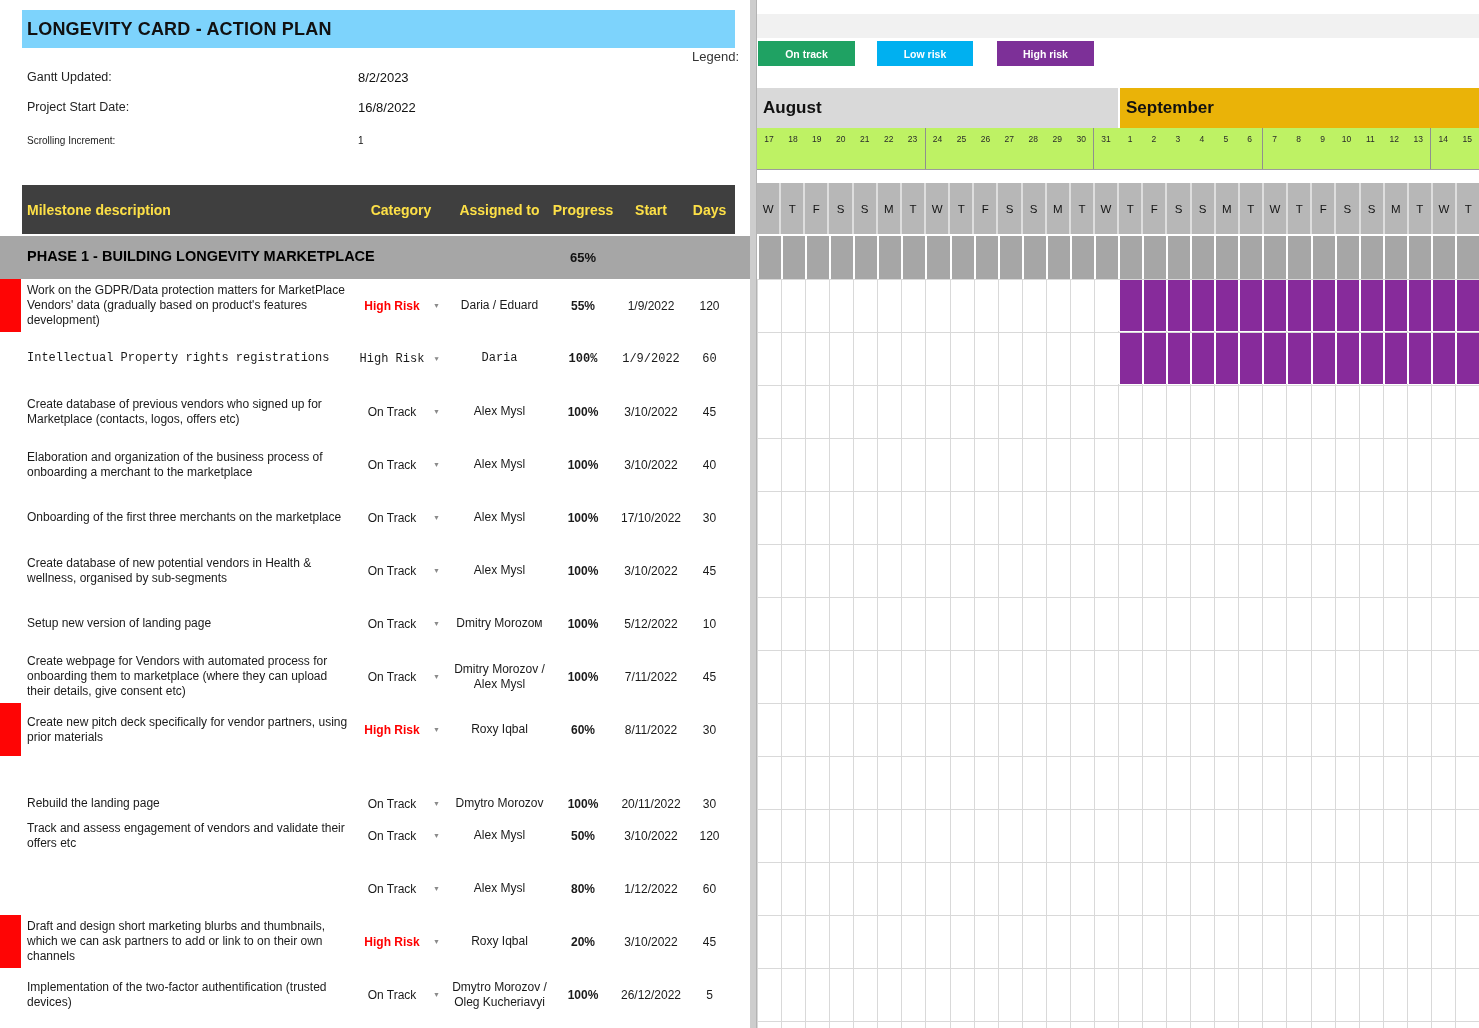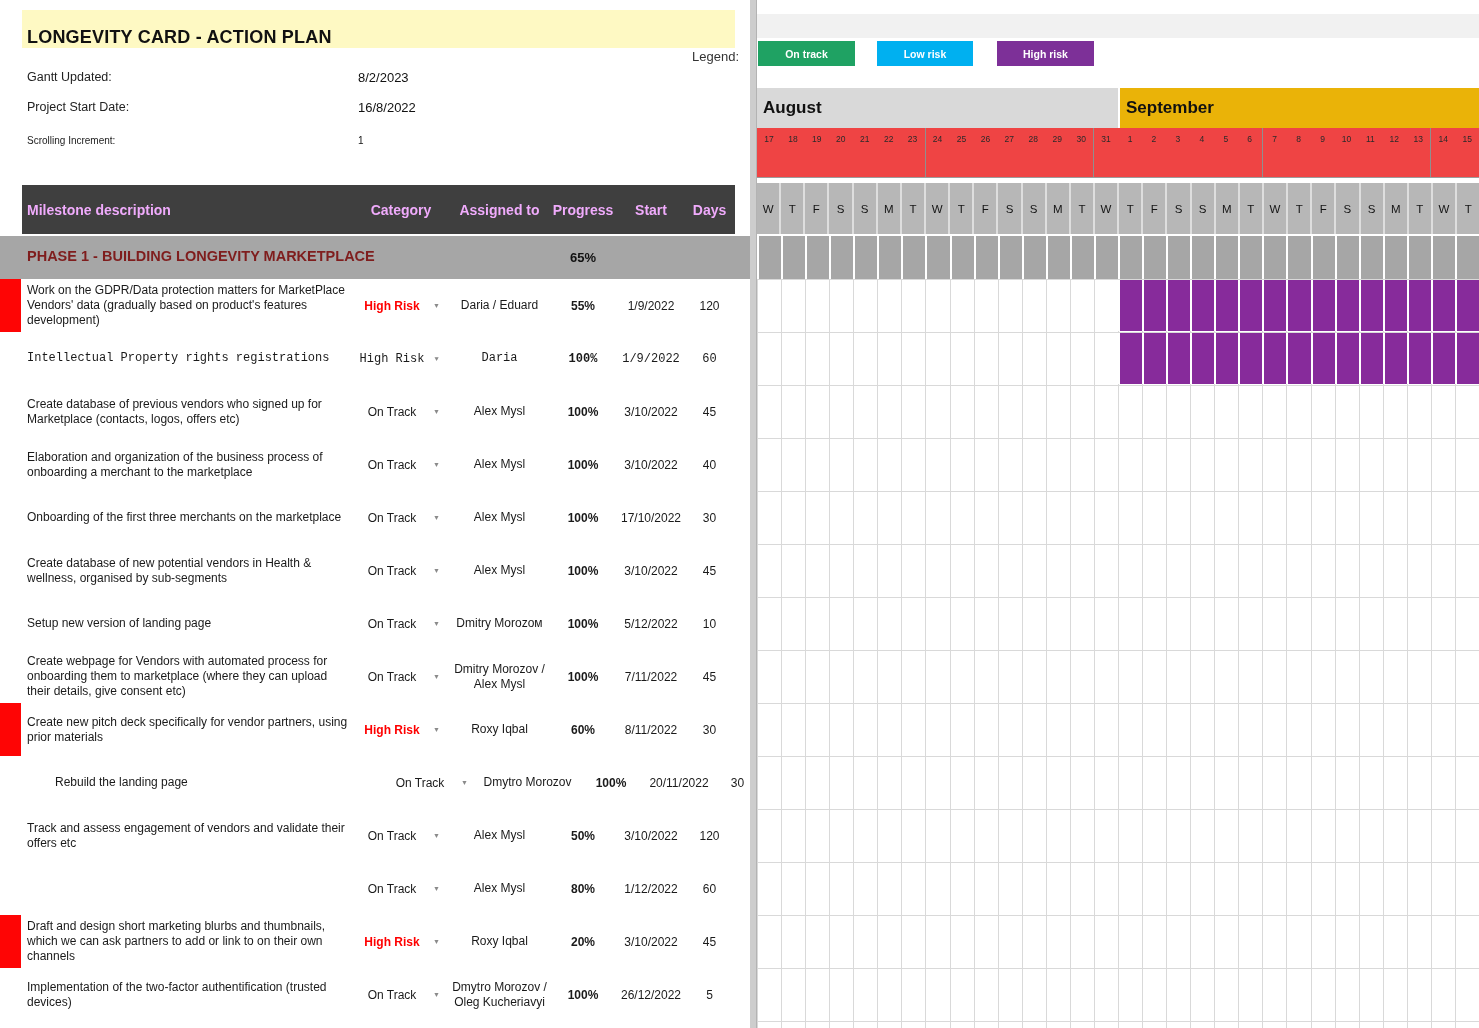--- a/index.html
+++ b/index.html
@@ -1,47 +1,47 @@
 <!DOCTYPE html>
 <html><head>
 <meta charset="utf-8">
 <style>
   html,body{margin:0;padding:0;background:#ffffff;}
   .screen{position:relative;width:1479px;height:1028px;background:#fff;overflow:hidden;
           font-family:"Liberation Sans",sans-serif;color:#1a1a1a;}
   .abs{position:absolute;}
 
   
-  .title-bar{left:22px;top:10px;width:713px;height:38px;background:#fef9c3;display:flex;align-items:flex-end;}
+  .title-bar{left:22px;top:10px;width:713px;height:38px;background:#7dd3fc;display:flex;align-items:center;}
   .title-text{padding-left:5px;font-size:18px;font-weight:bold;color:#111;letter-spacing:.2px;}
   .meta-label{left:27px;font-size:12.5px;color:#222;}
   .meta-value{left:358px;font-size:13px;color:#111;}
   .small{font-size:10px;}
   .legend-label{left:692px;top:49px;width:36px;font-size:13px;text-align:right;color:#333;}
 
   .lg-btn{top:41px;height:25px;color:#fff;font-weight:bold;font-size:10.5px;
           display:flex;align-items:center;justify-content:center;cursor:pointer;}
   .btn-green{left:758px;width:97px;background:#1fa263;}
   .btn-blue{left:877px;width:96px;background:#00b0f0;}
   .btn-purple{left:997px;width:97px;background:#7d3098;}
 
   
-  .tbl-header{left:22px;top:185px;width:713px;height:49px;background:#3f3f3f;color:#f0abfc;
+  .tbl-header{left:22px;top:185px;width:713px;height:49px;background:#3f3f3f;color:#fde047;
               font-weight:bold;font-size:14px;}
   .hcell{position:absolute;top:0;height:49px;display:flex;align-items:center;justify-content:center;text-align:center;}
   .h-ms{left:5px;width:330px;justify-content:flex-start;text-align:left;}
   .h-cat{left:334px;width:90px;}
   .h-asg{left:430px;width:95px;}
   .h-prog{left:526px;width:70px;}
   .h-start{left:596px;width:66px;}
   .h-days{left:662px;width:51px;}
 
   .phase-row{left:0;top:236px;width:750px;height:43px;background:#a6a6a6;}
   .phase-label{position:absolute;left:27px;top:0;height:40px;display:flex;align-items:center;
-               color:#7f1d1d;font-weight:bold;font-size:14.5px;}
+               color:#000000;font-weight:bold;font-size:14.5px;}
   .phase-prog{position:absolute;left:548px;width:70px;top:0;height:43px;display:flex;align-items:center;
               justify-content:center;font-weight:bold;font-size:13px;color:#111;}
 
   .rows-layer{left:0;top:279px;width:757px;height:749px;}
   .t-row{position:absolute;left:0;width:757px;height:53px;}
   .flag{position:absolute;left:0;top:0;width:21px;height:53px;background:#fe0505;}
   .cell{position:absolute;top:0;height:53px;display:flex;align-items:center;justify-content:center;
         text-align:center;font-size:12px;color:#1a1a1a;}
   .c-ms{left:27px;width:325px;justify-content:flex-start;text-align:left;line-height:15px;}
   .c-cat{left:352px;width:80px;}
@@ -55,21 +55,21 @@
   
   .divider{left:750px;top:0;width:7px;height:1028px;background:#cdcdcd;border-right:1px solid #b3b3b3;box-sizing:border-box;}
 
   
   .panel{left:757px;top:0;width:722px;height:1028px;}
   .r-title{position:absolute;left:0;top:14px;width:722px;height:24px;background:#f1f1f1;}
   .months{position:absolute;left:0;top:88px;width:722px;height:40px;display:flex;}
   .month{display:flex;align-items:center;padding-left:6px;box-sizing:border-box;font-weight:bold;font-size:17px;color:#111;}
   .m-aug{width:50%;background:#d9d9d9;}
   .m-sep{width:50%;background:#eab308;border-left:2px solid #fff;}
-  .daysband{position:absolute;left:0;top:128px;width:722px;height:50px;display:flex;background:#ef4444;
+  .daysband{position:absolute;left:0;top:128px;width:722px;height:42px;display:flex;background:#bef264;
             border-bottom:1px solid #9c9c9c;box-sizing:border-box;}
   .day-cell{flex:1;font-size:8.5px;color:#2a2a2a;text-align:center;padding-top:6px;box-sizing:border-box;}
   .day-cell.sep{border-right:1px solid #8f8f8f;}
   .wdband{position:absolute;left:0;top:183px;width:722px;height:51px;display:flex;background:#b7b7b7;}
   .wd{flex:1;display:flex;align-items:center;justify-content:center;font-size:11.5px;color:#141414;
       border-left:2px solid #dedede;box-sizing:border-box;}
   .wd:first-child{border-left:none;}
   .g-phase{position:absolute;left:0;top:236px;width:722px;height:43px;background-color:#a6a6a6;
            background-image:repeating-linear-gradient(to right,#ffffff 0 2px,transparent 2px 24.0667px);}
   .g-grid{position:absolute;left:0;top:279px;width:722px;height:749px;
@@ -192,21 +192,21 @@
       <div class="t-row" style="top: 424px; padding-left: 20px;">
         <div class="flag"></div>
         <div class="cell c-ms">Create new pitch deck specifically for vendor partners, using prior materials</div>
         <div class="cell c-cat risk">High Risk</div>
         <div class="cell c-arrow">▼</div>
         <div class="cell c-asg">Roxy Iqbal</div>
         <div class="cell c-prog">60%</div>
         <div class="cell c-start">8/11/2022</div>
         <div class="cell c-days">30</div>
       </div>
-      <div class="t-row" style="top: 477px; margin-left: 28px;">
+      <div class="t-row" style="top: 498px;">
         <div class="cell c-ms">Rebuild the landing page</div>
         <div class="cell c-cat">On Track</div>
         <div class="cell c-arrow">▼</div>
         <div class="cell c-asg">Dmytro Morozov</div>
         <div class="cell c-prog">100%</div>
         <div class="cell c-start">20/11/2022</div>
         <div class="cell c-days">30</div>
       </div>
       <div class="t-row" style="top: 530px;">
         <div class="cell c-ms">Track and assess engagement of vendors and validate their offers etc</div>

